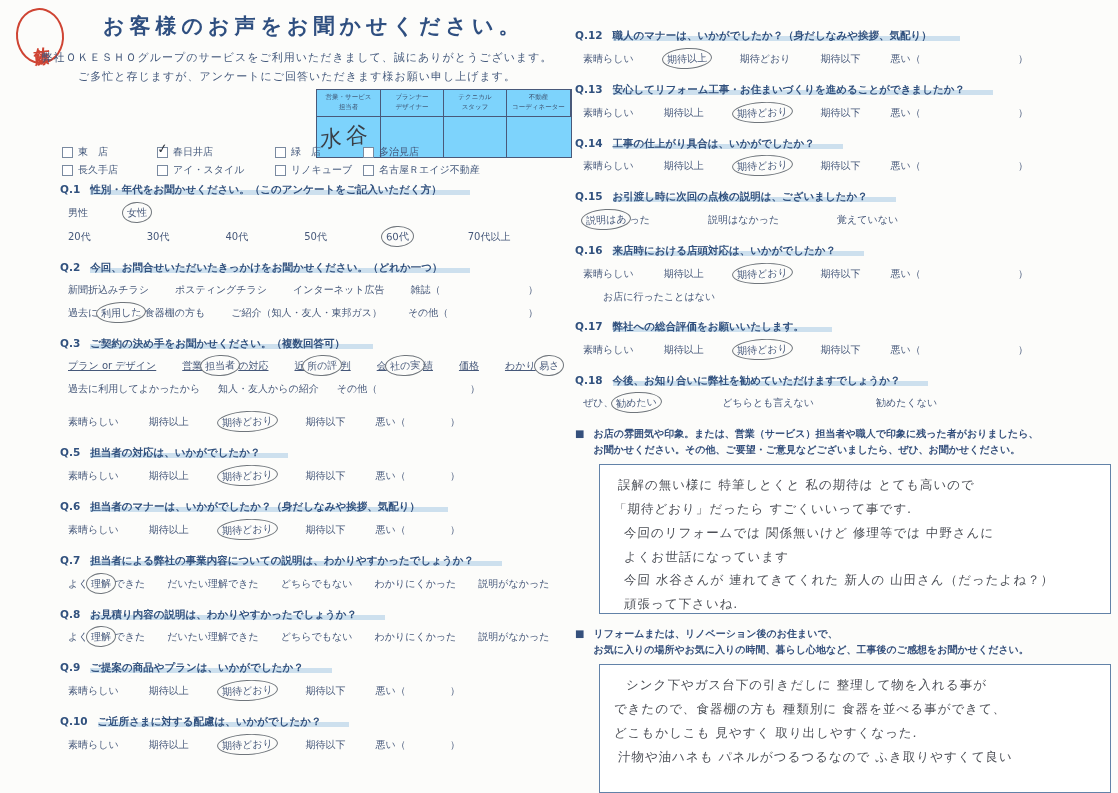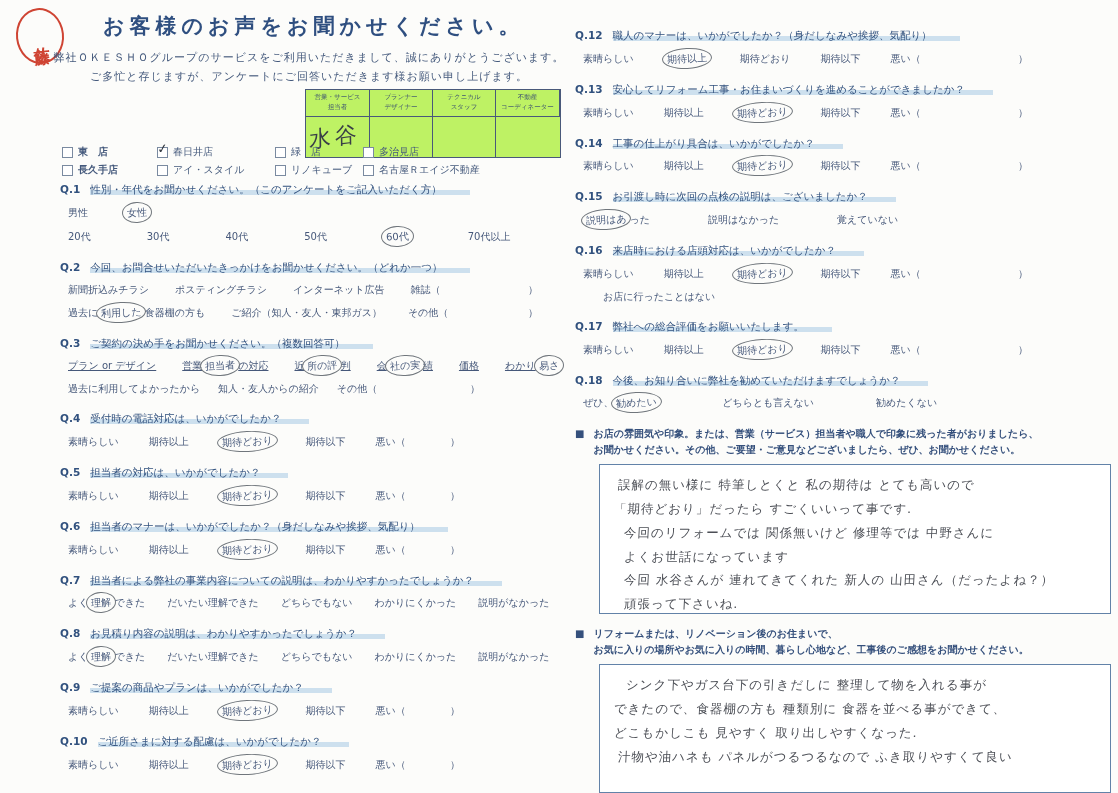--- a/index.html
+++ b/index.html
@@ -16,67 +16,67 @@
     color:#cf4433;font-weight:bold;font-size:16px;line-height:1.1;
     display:flex;align-items:center;justify-content:center;
     writing-mode:vertical-rl;transform:rotate(-6deg);
     letter-spacing:2px;
   }
   .main-title{
     position:absolute;left:103px;top:12px;
     font-size:21px;font-weight:bold;color:#2f4f80;letter-spacing:5px;
   }
   .greeting{
-    position:absolute;left:42px;top:48px;width:534px;text-align:center;
+    position:absolute;left:30px;top:48px;width:534px;text-align:center;
     font-size:11px;color:#44597c;line-height:1.75;letter-spacing:1px;
   }
   
   .staff-table{
-    position:absolute;left:305px;top:89px;width:254px;
-    border:1.5px solid #49597a;background:#bef264;
+    position:absolute;left:316px;top:89px;width:254px;
+    border:1.5px solid #49597a;background:#7dd3fc;
     display:grid;grid-template-columns:64px 63px 63px 64px;
   }
   .staff-th{
     border-right:1px solid #49597a;border-bottom:1px solid #49597a;
     font-size:6.5px;color:#3d5270;text-align:center;
     padding:3px 1px;white-space:pre-line;line-height:1.5;
   }
   .staff-td{
     border-right:1px solid #49597a;height:40px;position:relative;
   }
   .staff-th:last-child,.staff-td:last-child{border-right:none;}
   .hand-name{
     position:absolute;left:3px;top:5px;
     font-size:22px;color:#3a3f47;letter-spacing:4px;
     transform:rotate(-7deg) skewX(-6deg);
   }
   
   .stores{position:absolute;left:62px;top:145px;width:470px;font-size:10px;color:#44597c;}
   .store-row{display:flex;margin-bottom:4px;}
   .store-item{display:flex;align-items:center;gap:5px;white-space:nowrap;}
-  .store-item:nth-child(1){width:95px;font-weight:bold;}
+  .store-item:nth-child(1){width:95px;}
   .store-item:nth-child(2){width:118px;}
   .store-item:nth-child(3){width:88px;}
   .cbx{
     width:9px;height:9px;border:1px solid #7a8aa0;background:#fff;
     display:inline-block;position:relative;flex:0 0 auto;
   }
   .cbx .check{
     position:absolute;left:-1px;top:-7px;font-size:13px;color:#343a42;font-weight:bold;
     transform:rotate(-8deg);
   }
   
   .col-left{position:absolute;left:60px;top:182px;width:498px;}
   .col-right{position:absolute;left:575px;top:28px;width:540px;}
   
   .question{margin-bottom:13px;}
   .q-title-line{font-size:10.5px;line-height:1.5;margin-bottom:4px;white-space:nowrap;}
   .q-num{font-weight:bold;color:#31517e;margin-right:10px;}
   .q-title{
-    font-weight:normal;color:#31517e;
+    font-weight:bold;color:#31517e;
     background:linear-gradient(to bottom,rgba(0,0,0,0) 58%,#cde0ee 58%);
     padding-right:28px;
   }
   .opt-row{
     display:flex;column-gap:24px;align-items:baseline;
     margin:2px 0 3px 8px;font-size:10px;line-height:19px;color:#46587a;
   }
   .option{white-space:nowrap;}
   .circled{
     display:inline-block;border:1.5px solid #70767c;border-radius:50%;
@@ -209,21 +209,20 @@
         <span class="option"><span>わかり</span><span class="circled">易さ</span></span>
       </div>
       <div class="opt-row" style="column-gap: 18px; width: 412px;">
         <span class="option"><span>過去に利用してよかったから</span></span>
         <span class="option"><span>知人・友人からの紹介</span></span>
         <span class="option"><span>その他（</span></span>
         <span class="close-paren">）</span>
       </div>
     </div>
     <div class="question">
-      <div class="q-title-line"><span class="q-num">Q.4</span><span class="q-title">受付時の電話対応は、いかがでしたか？</span></div>
       <div class="opt-row" style="column-gap: 30px; width: 392px;">
         <span class="option"><span>素晴らしい</span></span>
         <span class="option"><span>期待以上</span></span>
         <span class="option"><span class="circled">期待どおり</span></span>
         <span class="option"><span>期待以下</span></span>
         <span class="option"><span>悪い（</span></span>
         <span class="close-paren">）</span>
       </div>
     </div>
     <div class="question">

